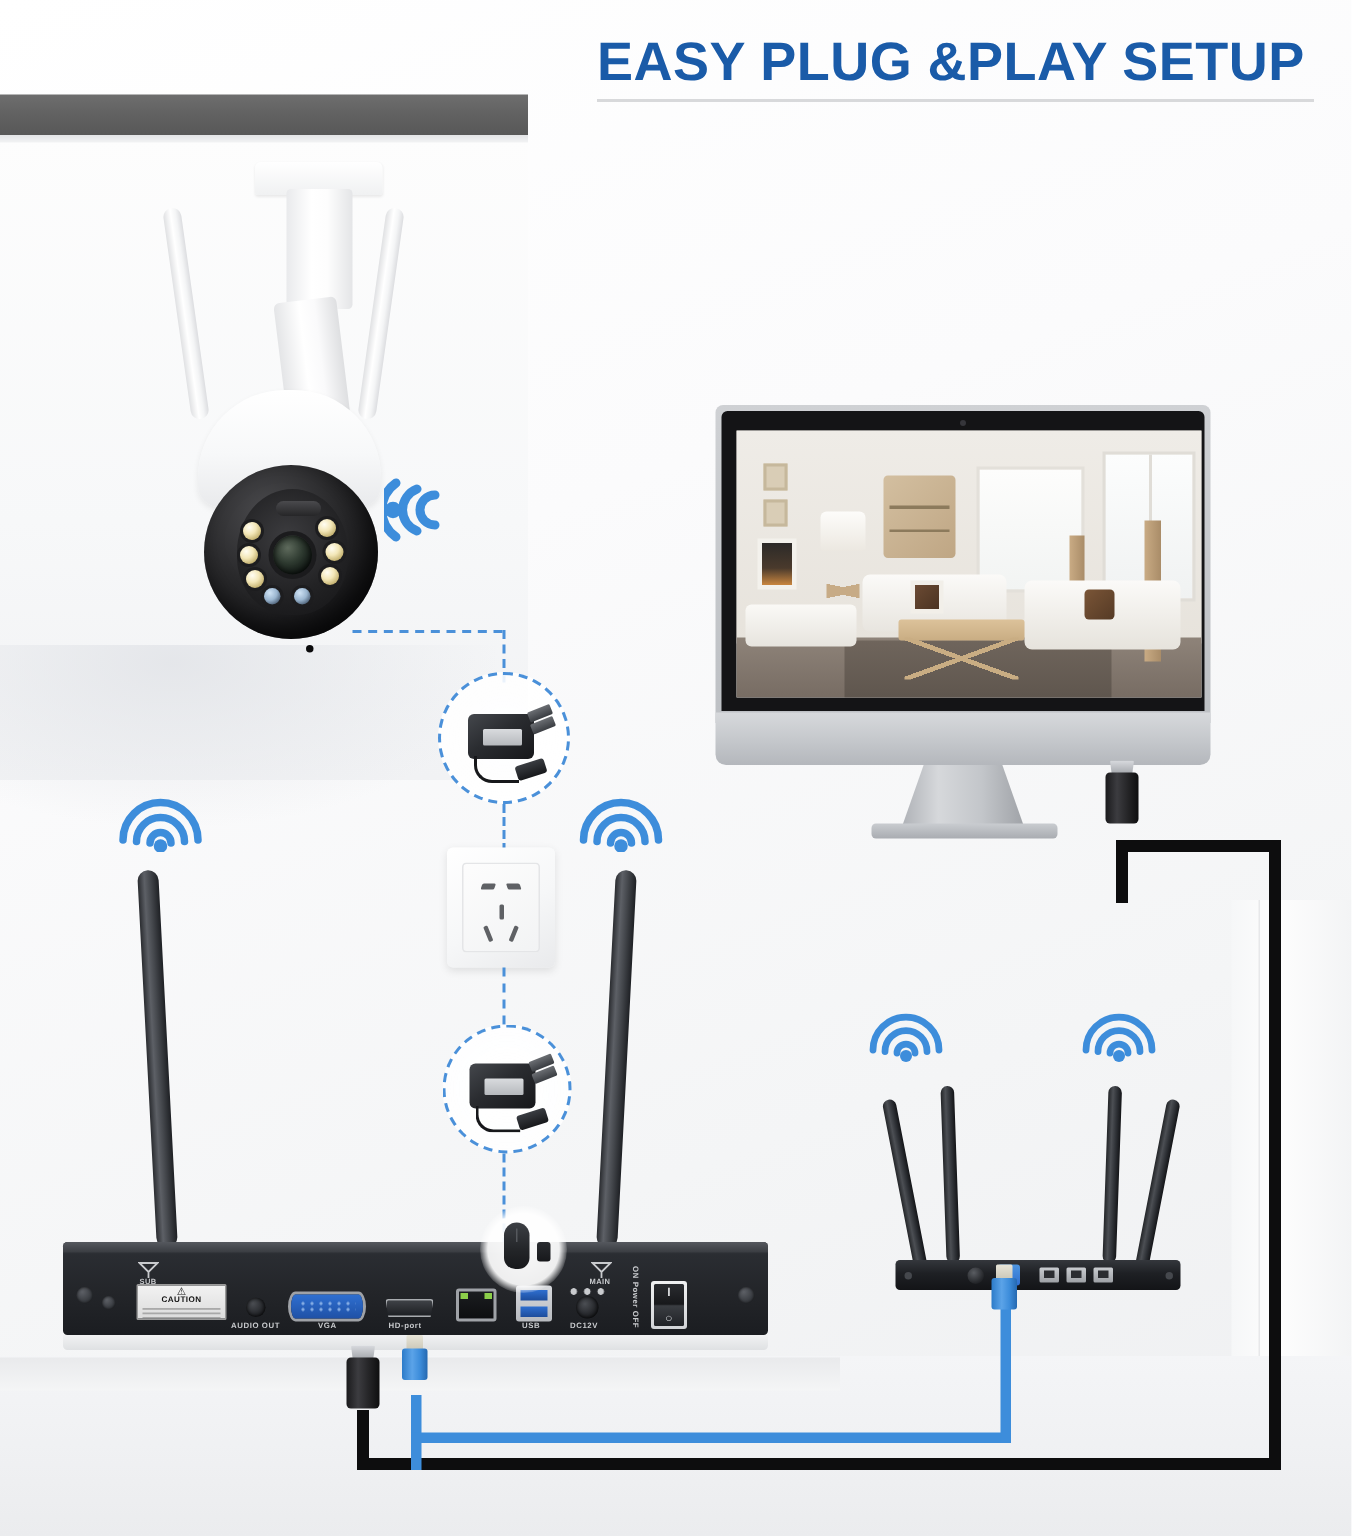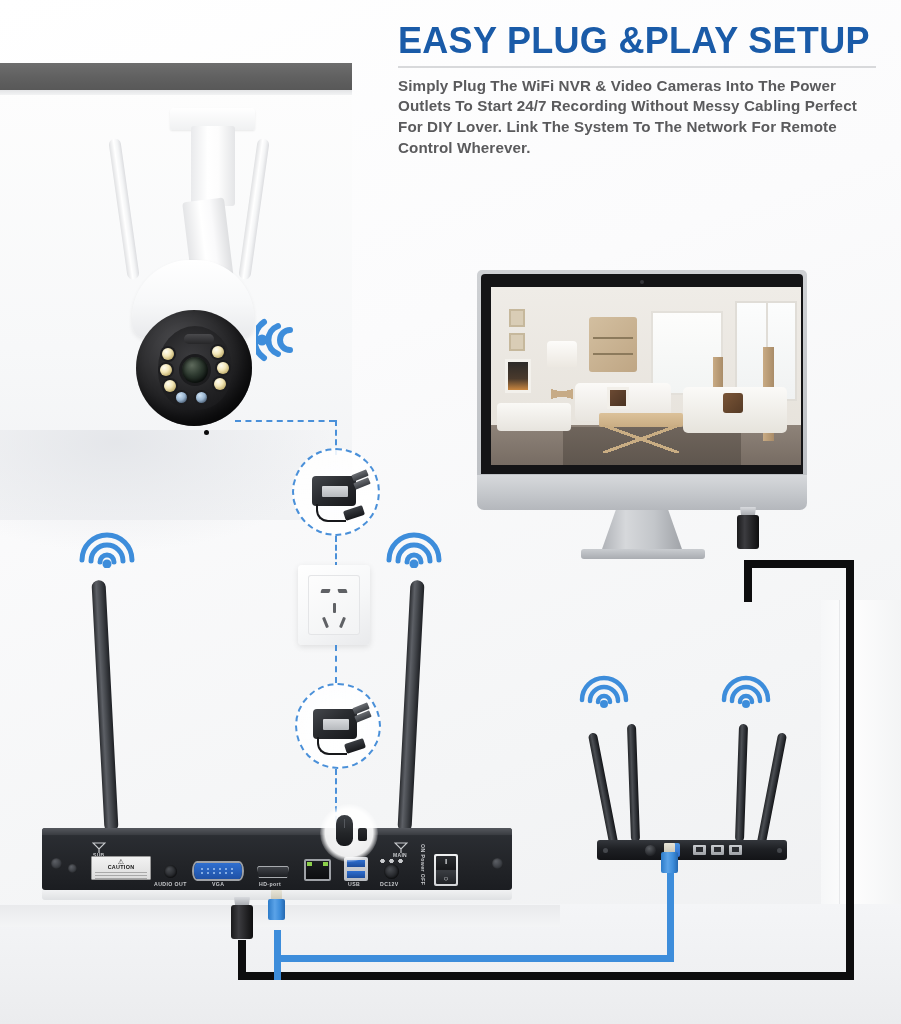--- a/index.html
+++ b/index.html
@@ -542,21 +542,20 @@
   <div class="ceiling-band"></div>
   <div class="ceiling-edge"></div>
   <div class="floor-sheen"></div>
   <div class="wall-right-panel"></div>
   <div class="bottom-surface"></div>
   <div class="nvr-shelf"></div>
 
   <div class="header">
     <div class="header-title">EASY PLUG &amp;PLAY SETUP</div>
     <div class="header-rule"></div>
-    <div class="header-body">Simply Plug The WiFi NVR &amp; Video Cameras Into The Power Outlets To Start 24/7 Recording Without Messy Cabling Perfect For DIY Lover. Link The System To The Network For Remote Control Wherever.</div>
   </div>
 
   <div id="ptz-camera">
     <div class="cam-bracket-plate"></div>
     <div class="cam-arm-upper"></div>
     <div class="cam-arm-lower"></div>
     <div class="cam-antenna left"></div>
     <div class="cam-antenna right"></div>
     <div class="cam-head-white"></div>
     <div class="cam-ball">

